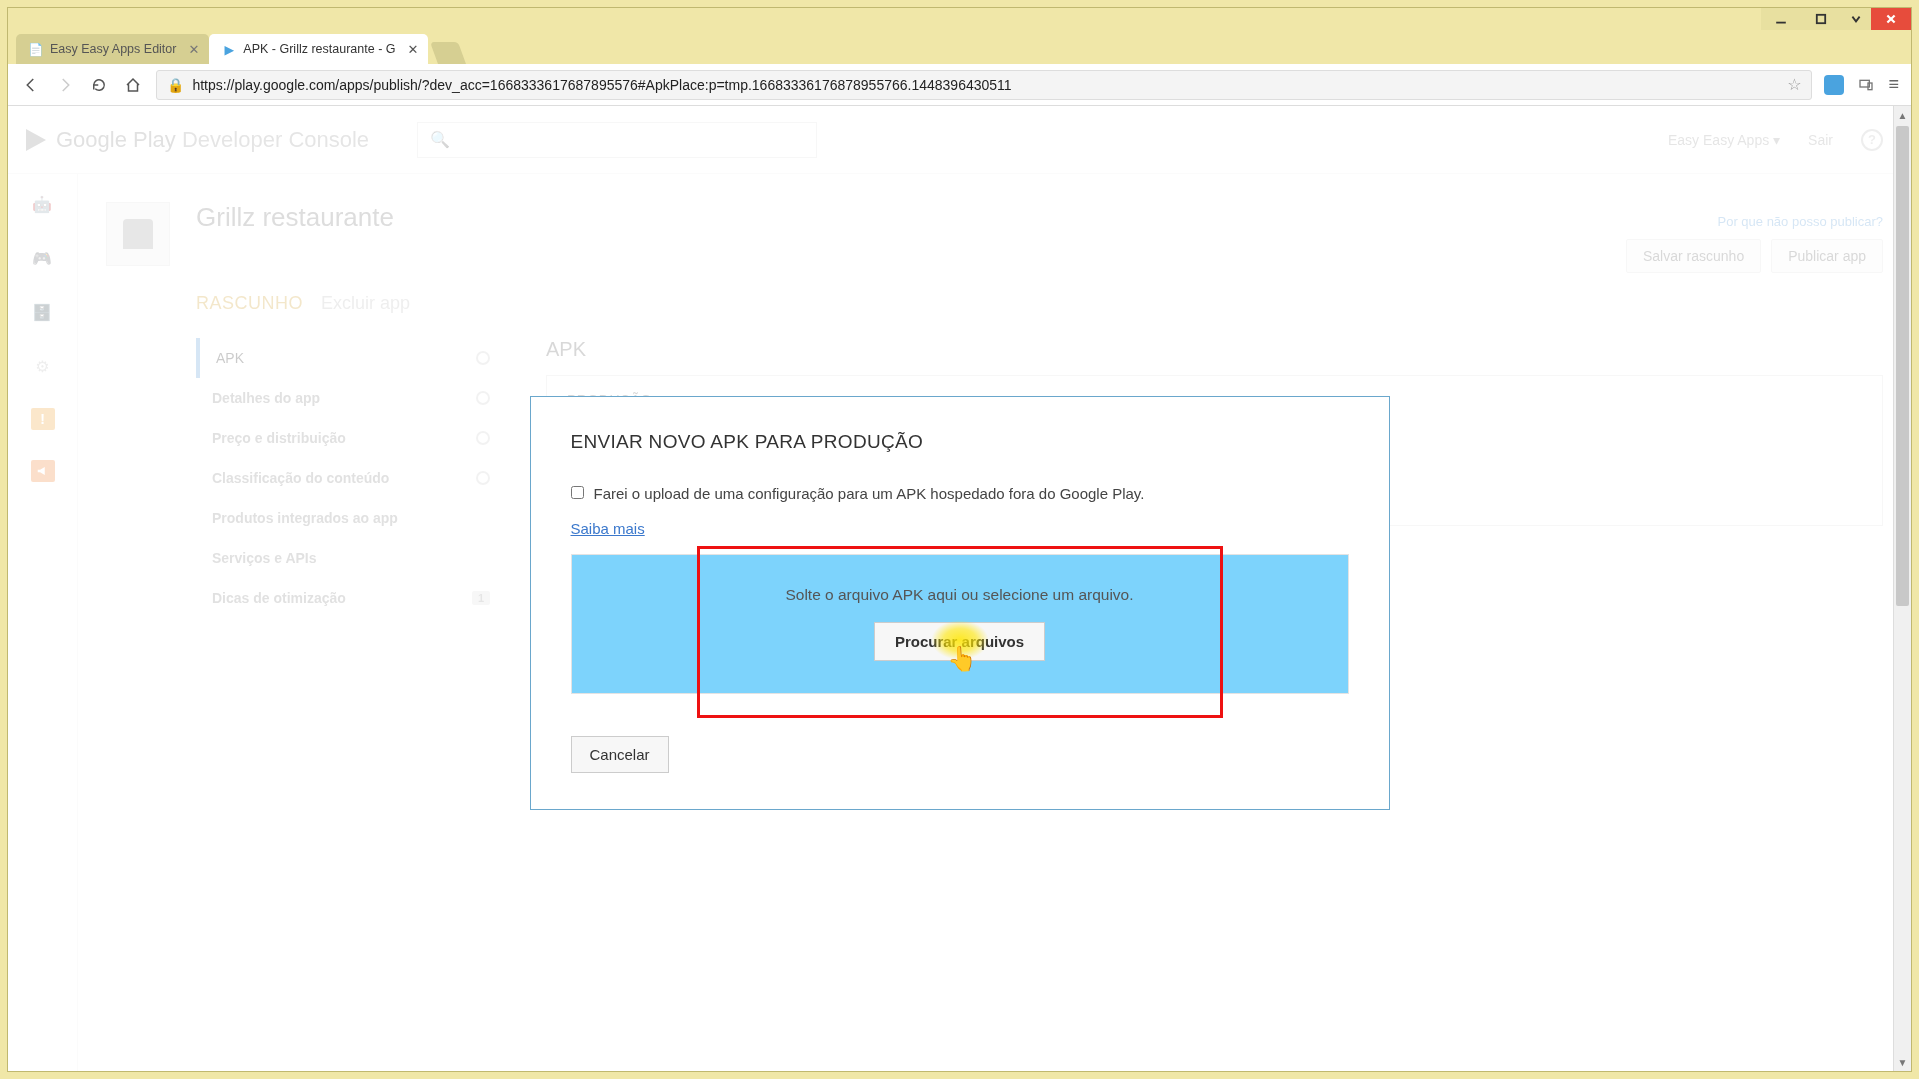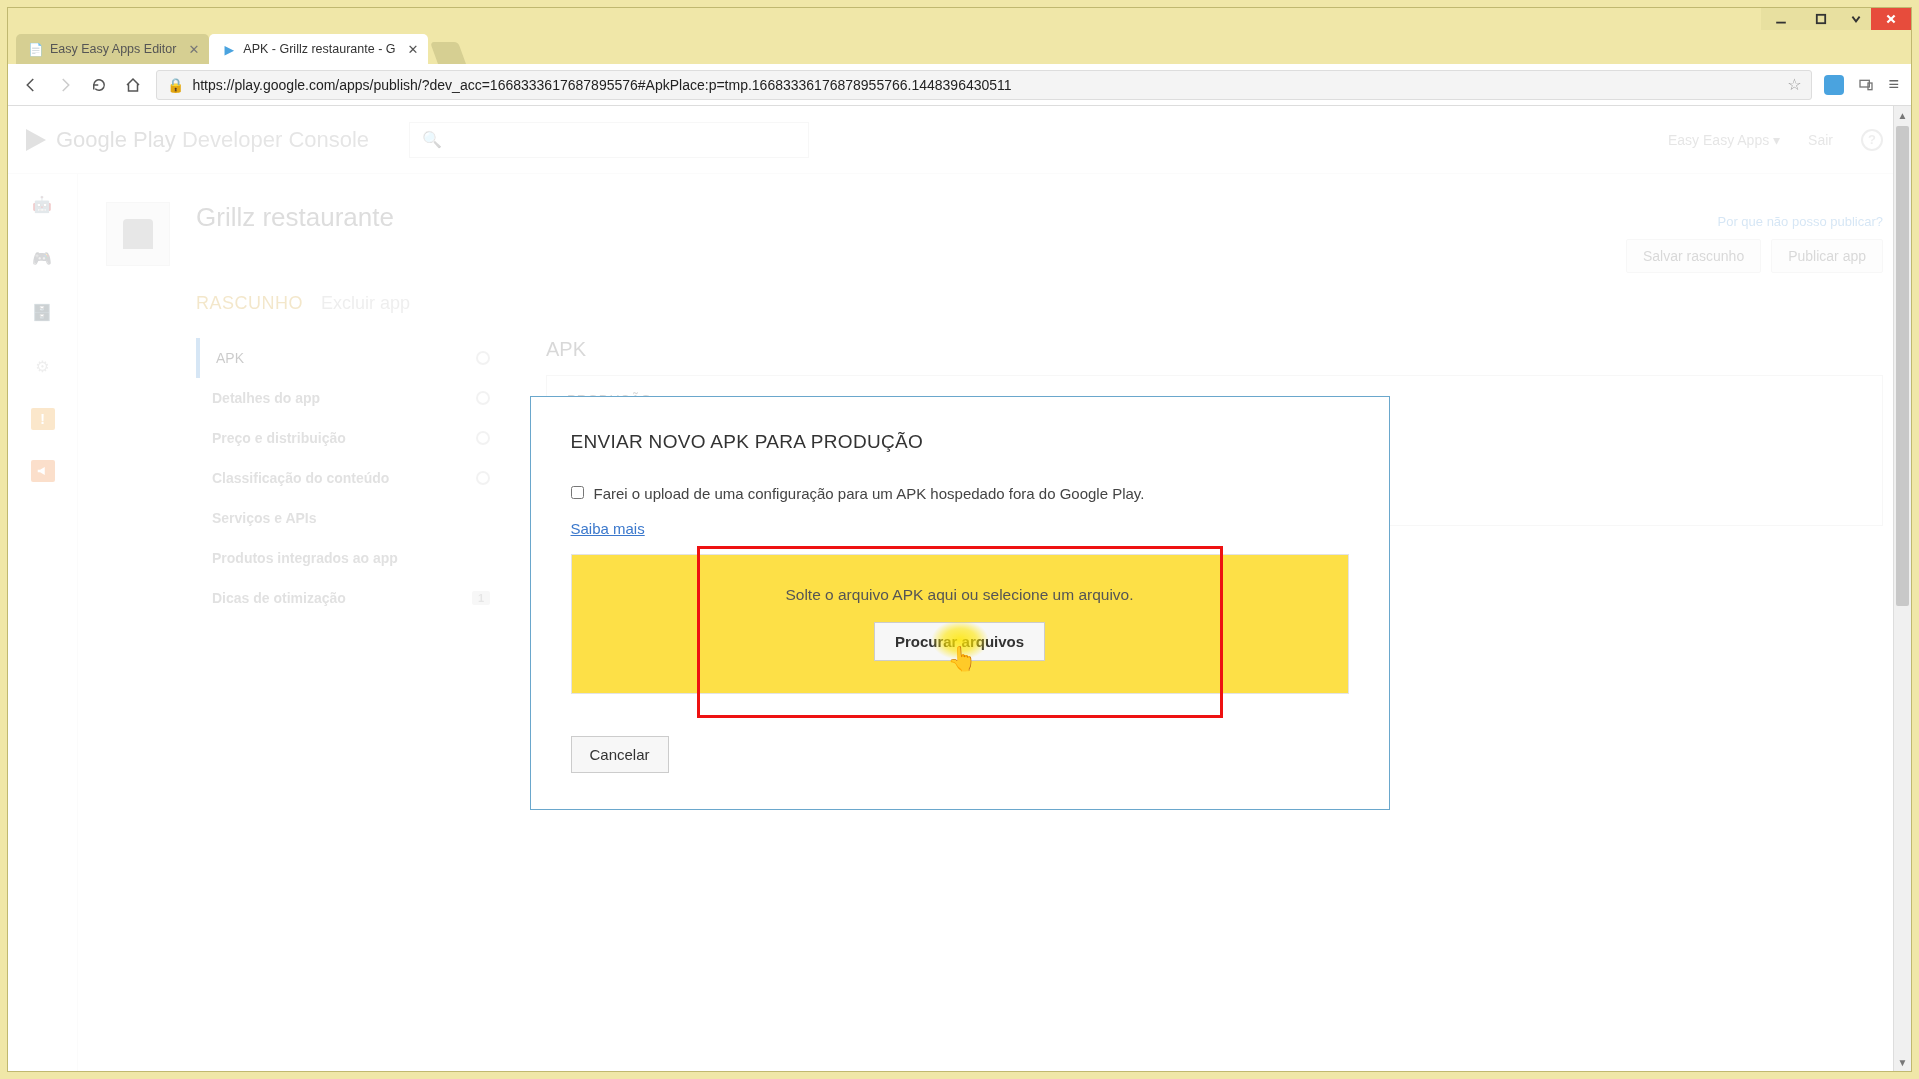--- a/index.html
+++ b/index.html
@@ -151,21 +151,21 @@
   pointer-events: none;
 }
 
 
 .gp-header {
   height: 68px;
   display: flex;
   align-items: center;
   padding: 0 28px 0 18px;
   border-bottom: 1px solid #eee;
-  gap: 14px;
+  gap: 22px;
 }
 .gp-logo { display: flex; align-items: center; gap: 6px; }
 .gp-logo .tri { width: 0; height: 0; border-left: 20px solid #888; border-top: 11px solid transparent; border-bottom: 11px solid transparent; margin-right: 4px; }
 .gp-logo-text { font-size: 22px; color: #888; }
 .gp-logo-text .thin { font-weight: 300; color: #999; }
 .gp-search {
   margin-left: 26px;
   width: 400px; height: 36px;
   border: 1px solid #e0e0e0;
   display: flex; align-items: center;
@@ -303,21 +303,21 @@
 }
 .red-highlight {
   position: absolute;
   border: 3px solid #e11;
   left: 126px; right: 126px;
   top: -8px; bottom: -24px;
   pointer-events: none;
 }
 .dropzone {
   margin-top: 6px;
-  background: #fde047;
+  background: #7dd3fc;
   border: 1px solid #e3e3e3;
   height: 140px;
   display: flex;
   flex-direction: column;
   align-items: center;
   justify-content: center;
   gap: 18px;
 }
 .drop-text { color: #555; font-size: 15.5px; }
 .browse-btn {
@@ -511,24 +511,24 @@
                   </div>
                   <div class="item">
                     <span>Preço e distribuição</span>
                       <span class="dot"></span>
                   </div>
                   <div class="item">
                     <span>Classificação do conteúdo</span>
                       <span class="dot"></span>
                   </div>
                   <div class="item">
+                    <span>Produtos integrados ao app</span>
+                  </div>
+                  <div class="item">
                     <span>Serviços e APIs</span>
-                  </div>
-                  <div class="item">
-                    <span>Produtos integrados ao app</span>
                   </div>
                   <div class="item">
                     <span>Dicas de otimização</span>
                     <span class="badge">1</span>
                   </div>
                 </div>
 
                 <div class="right-panel">
                   <div class="panel-title">APK</div>
                   <div class="prod-box">

